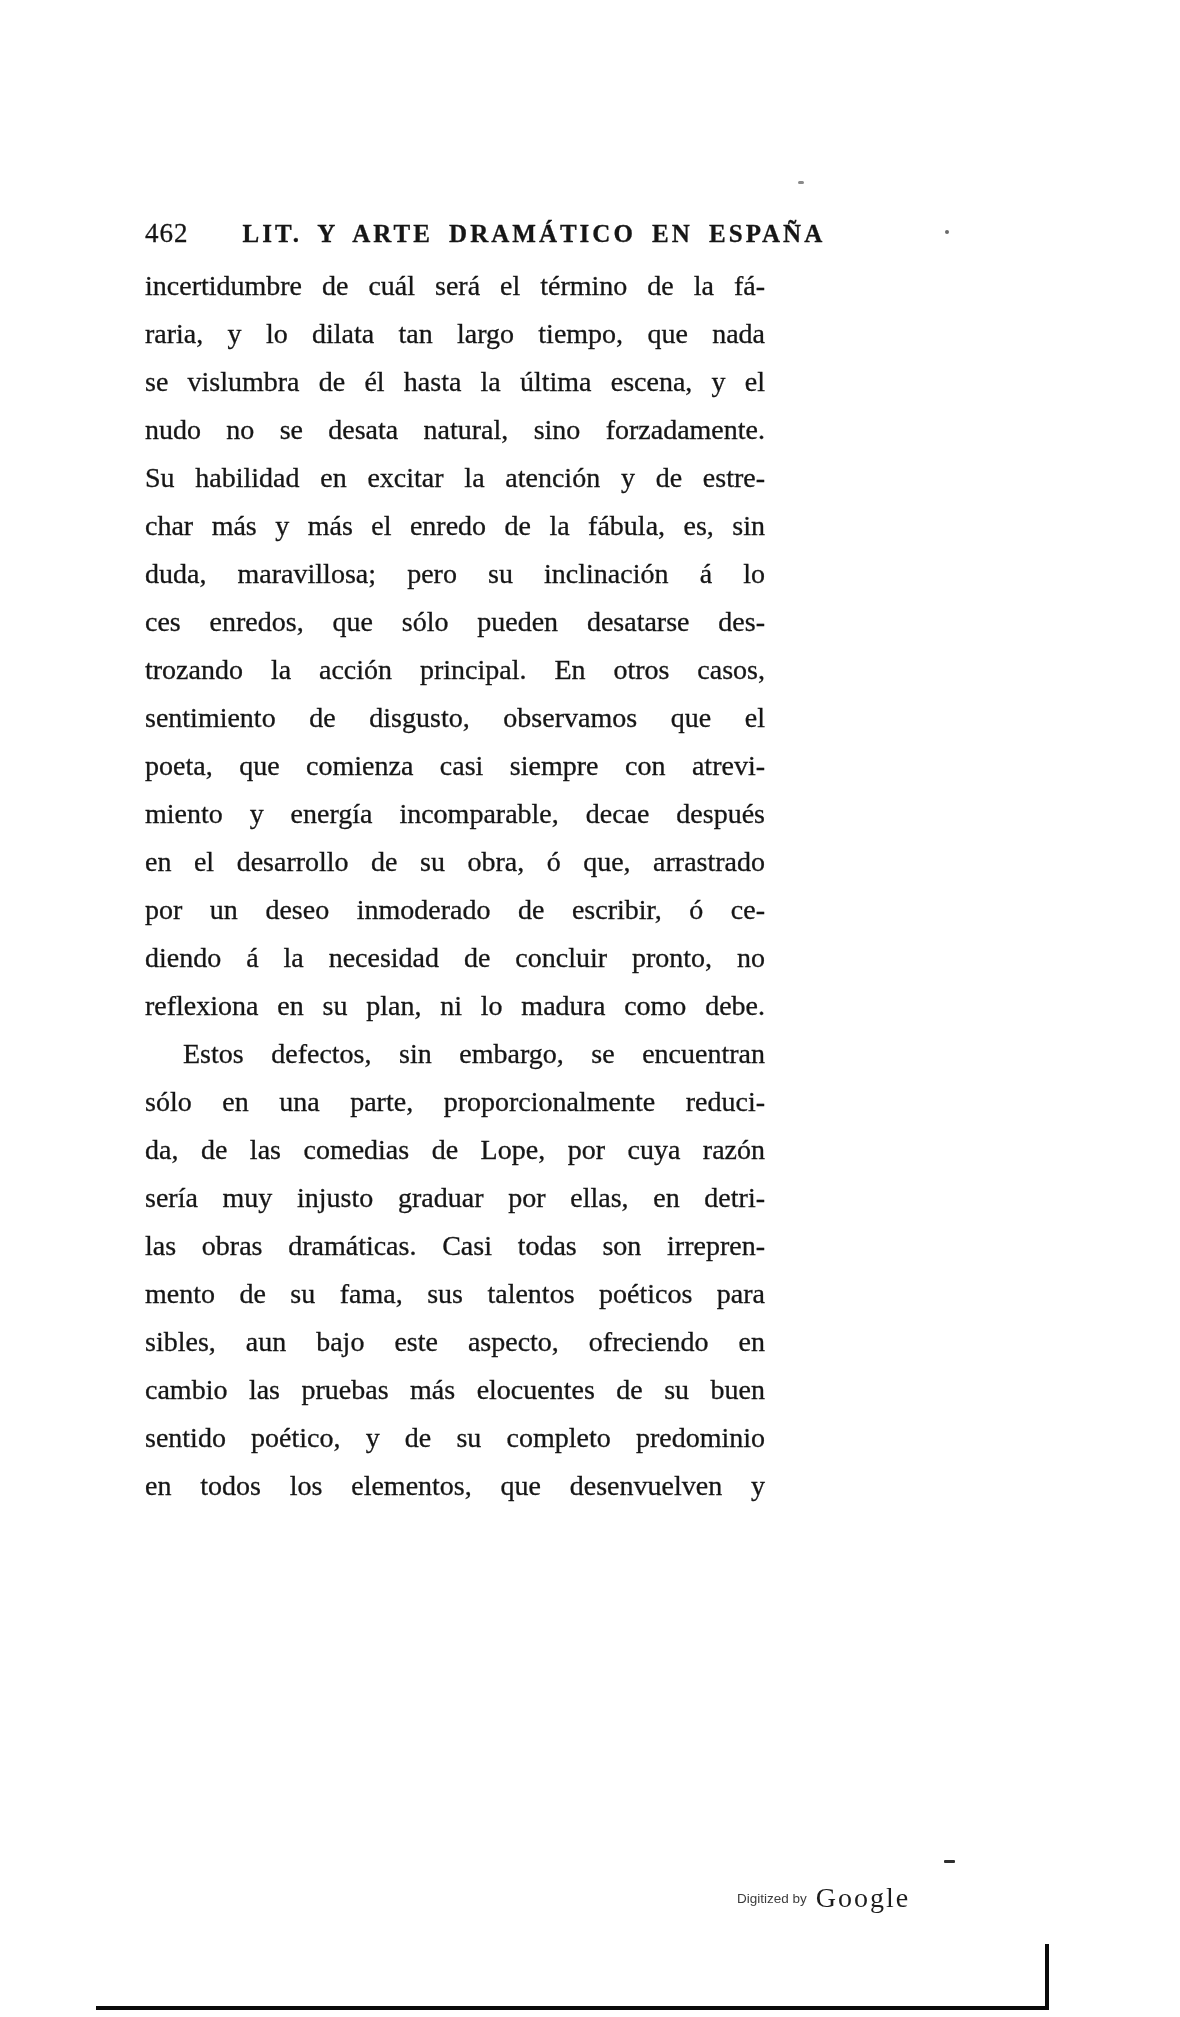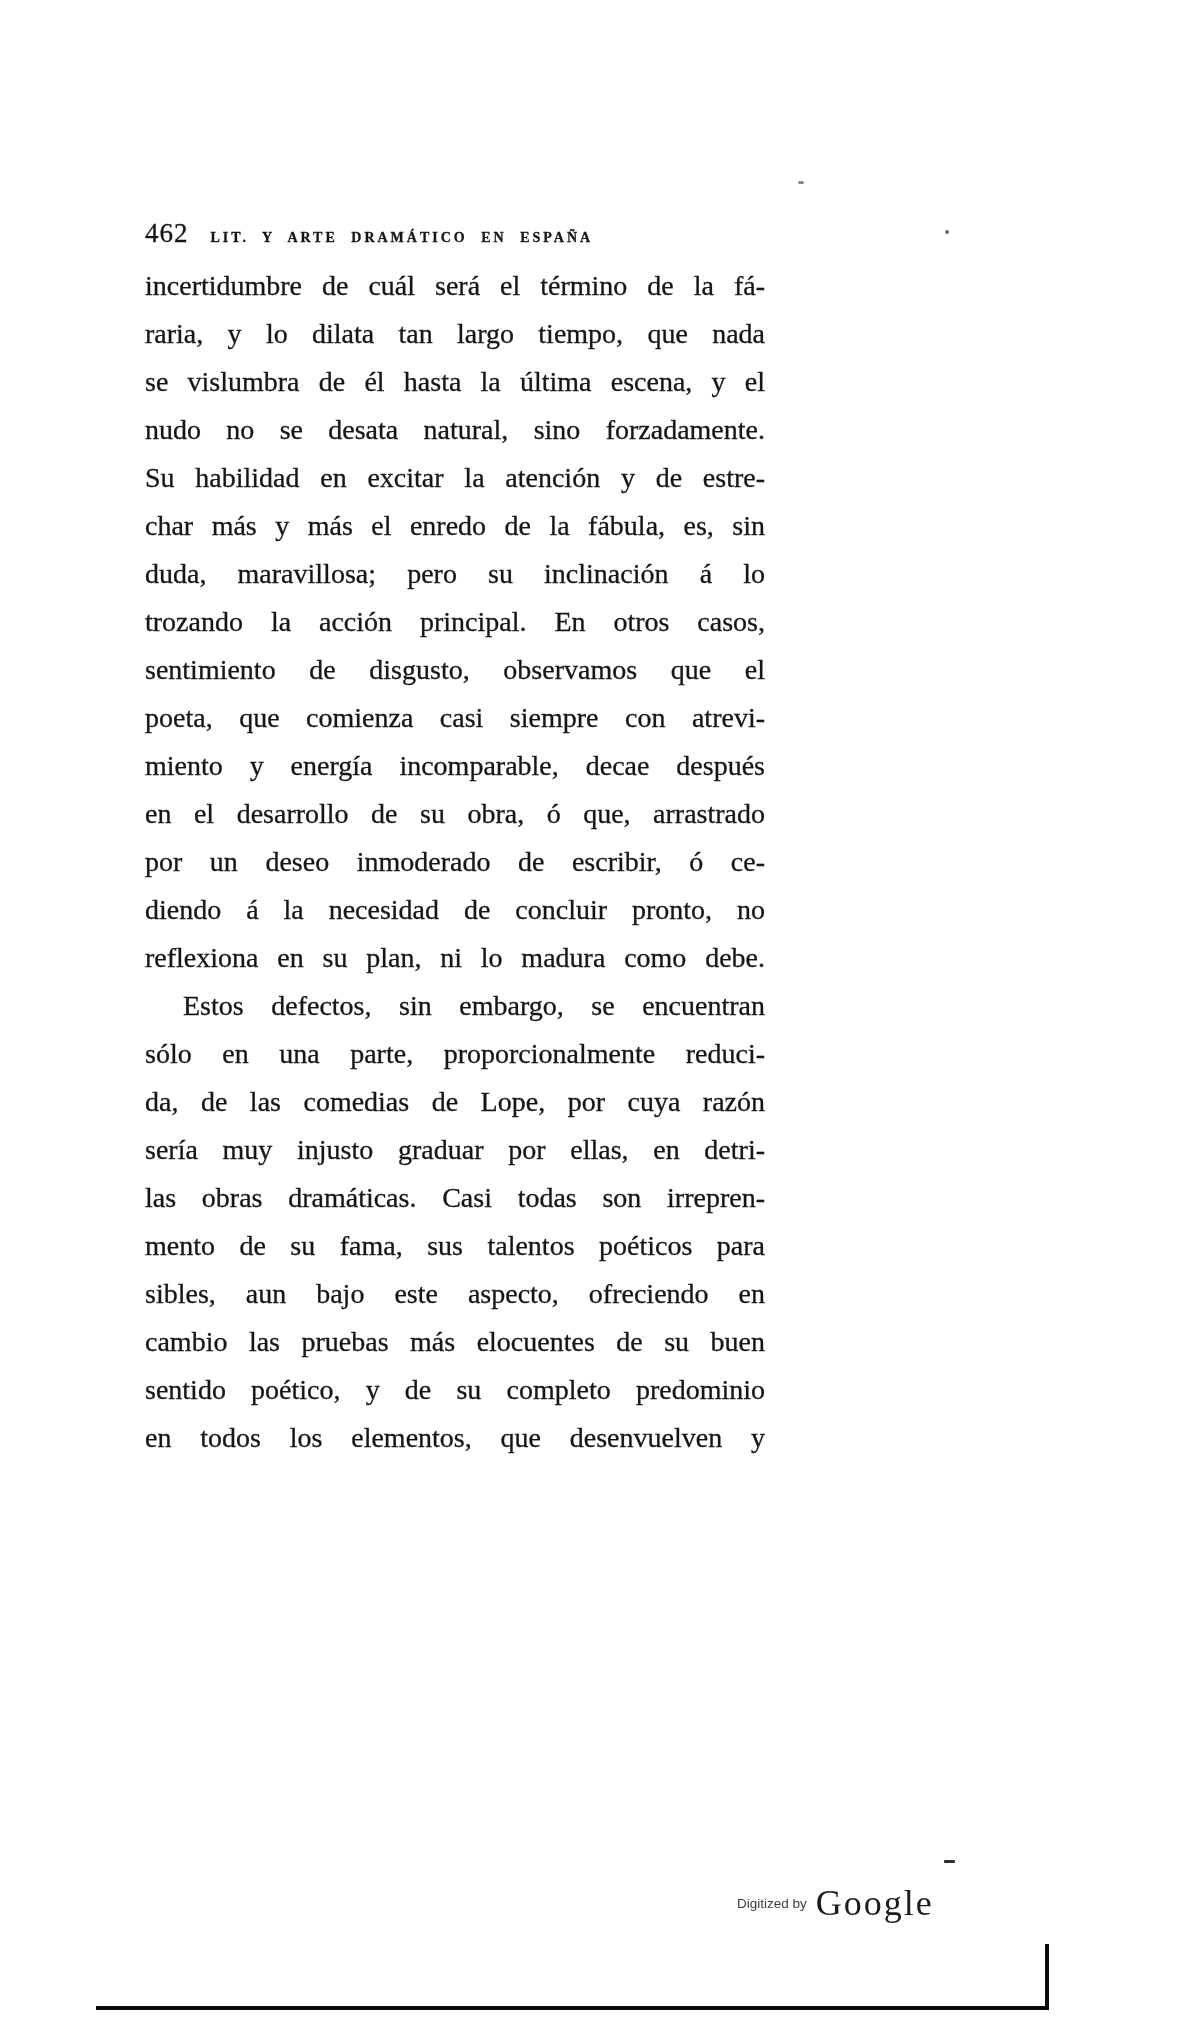--- a/index.html
+++ b/index.html
@@ -26,22 +26,22 @@
     width: 622px;
     display: flex;
     align-items: baseline;
     white-space: nowrap;
   }
   .pagenum {
     font-size: 27px;
     letter-spacing: 1px;
   }
   .runtitle {
-    margin-left: 22px;
-    font-size: 14px;
+    margin-left: 54px;
+    font-size: 25px;
     font-weight: bold;
     letter-spacing: 3px;
     word-spacing: 7px;
   }
   .bodytext {
     position: absolute;
     top: 262px;
     left: 145px;
     width: 620px;
     font-size: 28px;
@@ -68,21 +68,21 @@
     gap: 9px;
     -webkit-text-stroke: 0;
   }
   .dig {
     font-family: "Liberation Sans", sans-serif;
     font-size: 13.5px;
     color: var(--footer_text, #3c3c3c);
   }
   .google {
     font-family: "Liberation Serif", "DejaVu Serif", serif;
-    font-size: 36px;
+    font-size: 28px;
     letter-spacing: 2px;
     color: #1c1c1c;
   }
   .artifact {
     position: absolute;
     background: #0a0a0a;
   }
   #artifact-bottom-line { left: 96px;  top: 2006px; width: 952px; height: 4px; }
   #artifact-right-line  { left: 1045px; top: 1944px; width: 4px;  height: 66px; }
   #artifact-speck-top   { left: 798px; top: 181px;  width: 6px;  height: 3px; background:#8a8a8a; border-radius:2px; }
@@ -100,20 +100,21 @@
   </div>
 
   <div class="bodytext">
       <div class="line">incertidumbre de cuál será el término de la fá-</div>
       <div class="line">raria, y lo dilata tan largo tiempo, que nada</div>
       <div class="line">se vislumbra de él hasta la última escena, y el</div>
       <div class="line">nudo no se desata natural, sino forzadamente.</div>
       <div class="line">Su habilidad en excitar la atención y de estre-</div>
       <div class="line">char más y más el enredo de la fábula, es, sin</div>
       <div class="line">duda, maravillosa; pero su inclinación á lo</div>
+      <div class="line">ces enredos, que sólo pueden desatarse des-</div>
       <div class="line">trozando la acción principal. En otros casos,</div>
       <div class="line">sentimiento de disgusto, observamos que el</div>
       <div class="line">poeta, que comienza casi siempre con atrevi-</div>
       <div class="line">miento y energía incomparable, decae después</div>
       <div class="line">en el desarrollo de su obra, ó que, arrastrado</div>
       <div class="line">por un deseo inmoderado de escribir, ó ce-</div>
       <div class="line">diendo á la necesidad de concluir pronto, no</div>
       <div class="line">reflexiona en su plan, ni lo madura como debe.</div>
       <div class="line indent">Estos defectos, sin embargo, se encuentran</div>
       <div class="line">sólo en una parte, proporcionalmente reduci-</div>

